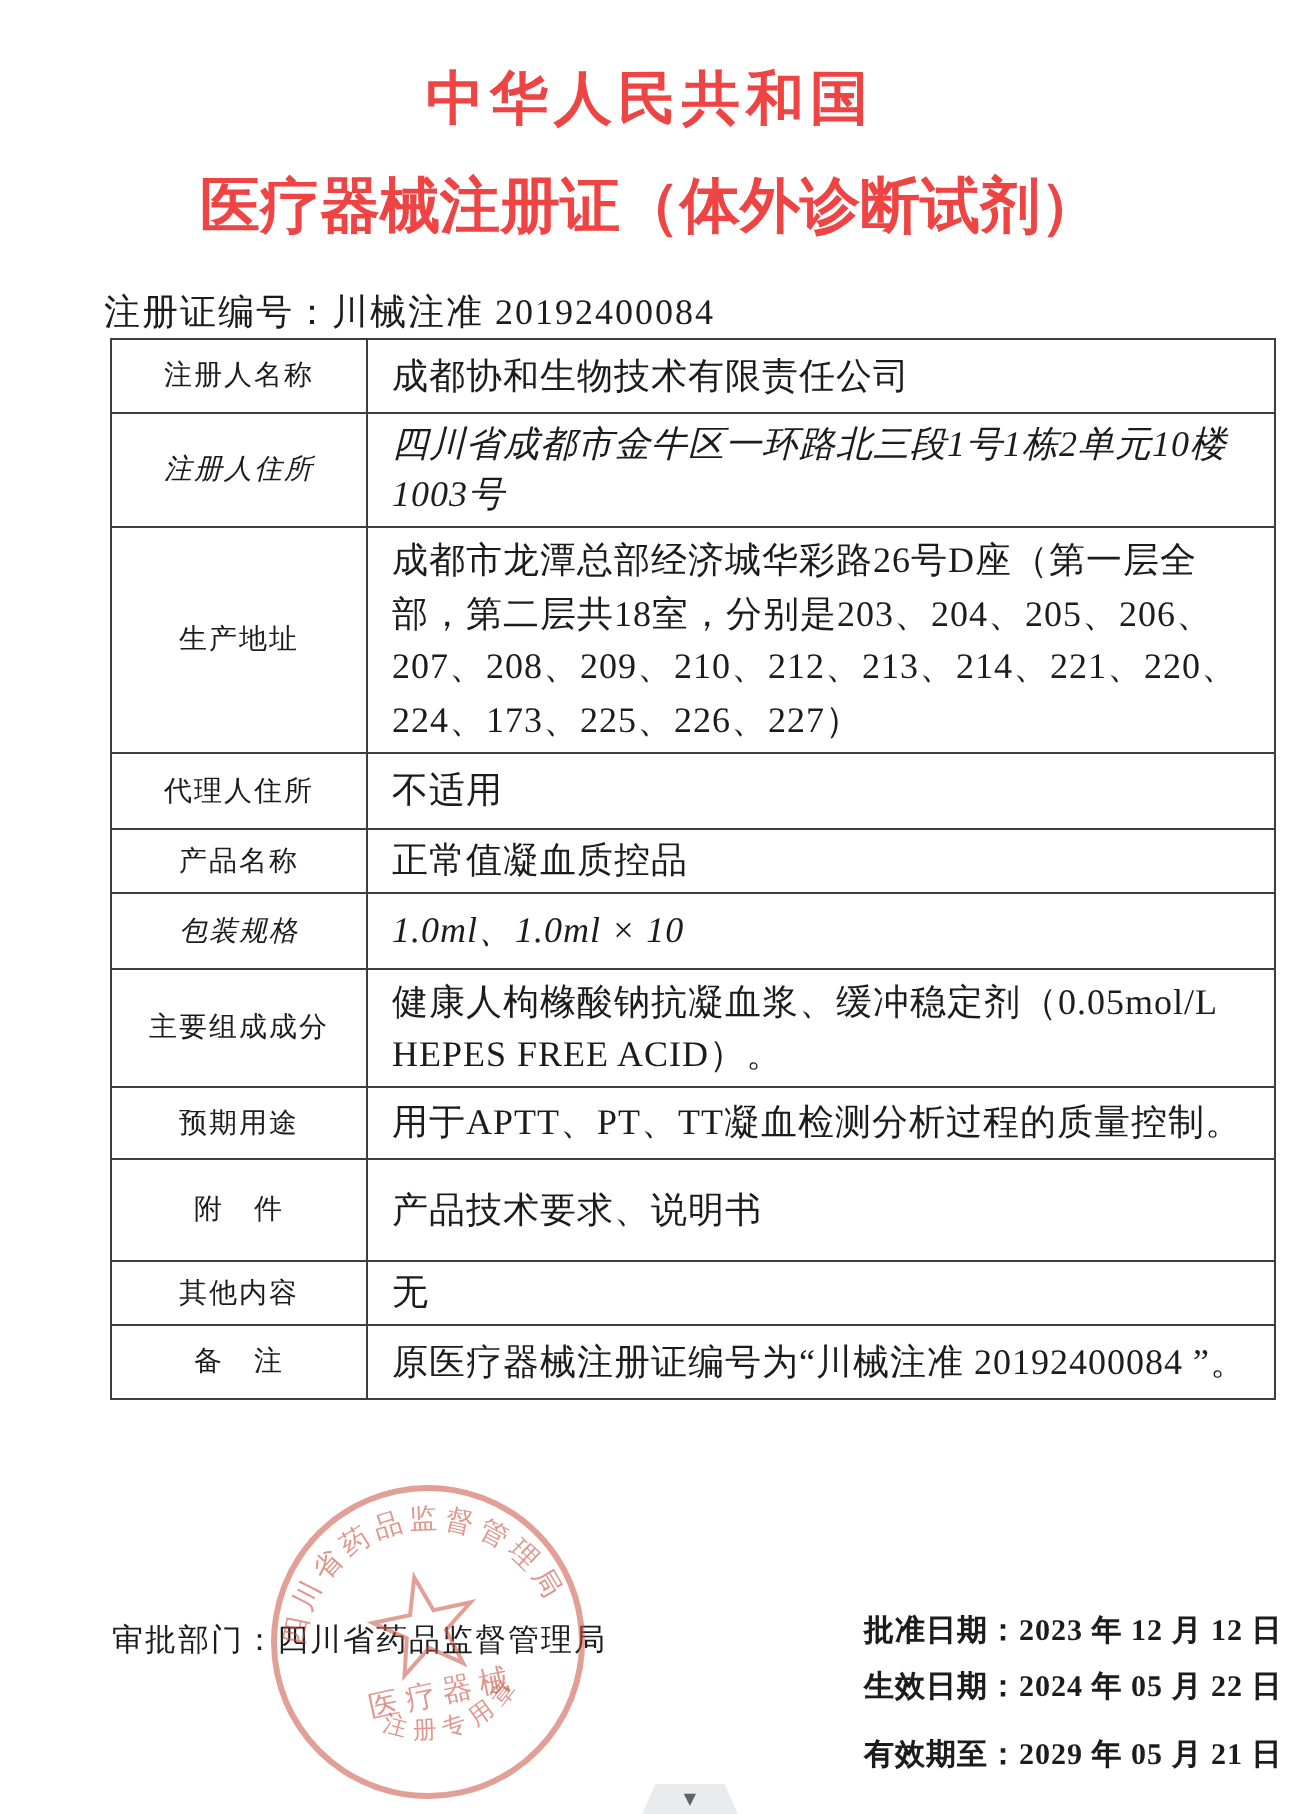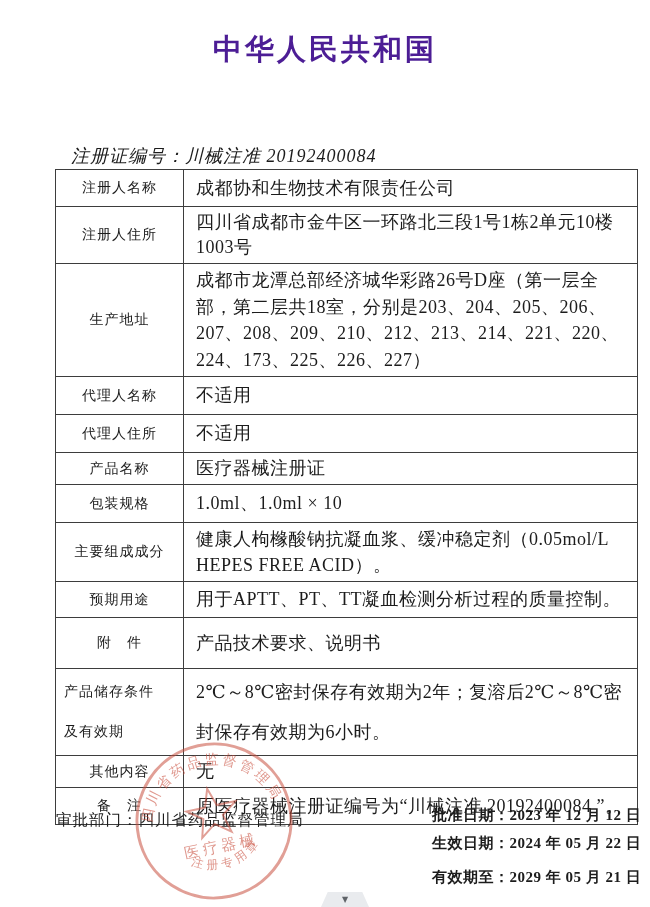--- a/index.html
+++ b/index.html
@@ -11,54 +11,54 @@
     position: relative;
     overflow: hidden;
   }
   .page { position: absolute; inset: 0; background: #fff; }
 
   
   .title-block {
     position: absolute; top: 30px; left: 0; width: 650px;
     text-align: center;
     font-family: "Liberation Sans", "DejaVu Sans", sans-serif;
-    font-weight: 700; color: #4c1d95;
+    font-weight: 700; color: #ef4444;
   }
   .title-line1 { font-size: 29px; letter-spacing: 3px; }
   .title-line2 { font-size: 30px; letter-spacing: 0px; margin-top: 13px; }
 
   
   .cert-line {
-    position: absolute; top: 144px; left: 71px;
-    font-size: 18px; letter-spacing: 1px; white-space: nowrap; font-style: italic;
+    position: absolute; top: 144px; left: 52px;
+    font-size: 18px; letter-spacing: 1px; white-space: nowrap;
   }
 
   
   table.cert-table {
     position: absolute; top: 169px; left: 55px;
     width: 583px; border-collapse: collapse;
     table-layout: fixed;
   }
   table.cert-table, table.cert-table td { border: 1.5px solid #3d3d3d; }
   td.lbl {
     width: 128px; text-align: center; vertical-align: middle;
     font-size: 14px; letter-spacing: 1px; padding: 2px;
   }
   td.val {
     vertical-align: middle; font-size: 18px;
     padding: 3px 10px 3px 12px; line-height: 25px;
     letter-spacing: 0.5px;
   }
   tr.r1  { height: 37px; }
-  tr.r2  { height: 48px; }
+  tr.r2  { height: 48px; font-style: italic; }
   tr.r3  { height: 107px; }
   tr.r4  { height: 38px; }
   tr.r5  { height: 38px; }
   tr.r6  { height: 25px; }
-  tr.r7  { height: 38px; }
+  tr.r7  { height: 38px; font-style: italic; }
   tr.r8  { height: 53px; }
   tr.r9  { height: 36px; }
   tr.r10 { height: 51px; }
   tr.r11 { height: 85px; }
   tr.r12 { height: 17px; }
   tr.r13 { height: 37px; }
   tr.r3 .val  { line-height: 26.5px; }
   tr.r8 .val  { line-height: 26px; }
   tr.r11 .lbl { white-space: pre-line; line-height: 40px; text-align: left; padding-left: 8px; }
   tr.r11 .val { line-height: 40px; }
@@ -100,72 +100,64 @@
     font-family: "DejaVu Sans", sans-serif;
   }
 </style>
 </head>
 <body>
 
 <div class="page">
 
   <div class="title-block">
     <div class="title-line1">中华人民共和国</div>
+    <div class="title-line2">医疗器械注册证（体外诊断试剂）</div>
   </div>
 
   <div class="cert-line">
     <span>注册证编号：</span><span>川械注准 20192400084</span>
   </div>
 
   <table class="cert-table">
     <tbody>
         <tr class="r1">
       <td class="lbl">注册人名称</td>
       <td class="val">成都协和生物技术有限责任公司</td>
     </tr>
     <tr class="r2">
       <td class="lbl">注册人住所</td>
       <td class="val">四川省成都市金牛区一环路北三段1号1栋2单元10楼1003号</td>
     </tr>
     <tr class="r3">
       <td class="lbl">生产地址</td>
       <td class="val">成都市龙潭总部经济城华彩路26号D座（第一层全部，第二层共18室，分别是203、204、205、206、207、208、209、210、212、213、214、221、220、224、173、225、226、227）</td>
     </tr>
-    <tr class="r4">
-      <td class="lbl">代理人名称</td>
-      <td class="val">不适用</td>
-    </tr>
     <tr class="r5">
       <td class="lbl">代理人住所</td>
       <td class="val">不适用</td>
     </tr>
     <tr class="r6">
       <td class="lbl">产品名称</td>
-      <td class="val">医疗器械注册证</td>
+      <td class="val">正常值凝血质控品</td>
     </tr>
     <tr class="r7">
       <td class="lbl">包装规格</td>
       <td class="val">1.0ml、1.0ml × 10</td>
     </tr>
     <tr class="r8">
       <td class="lbl">主要组成成分</td>
       <td class="val">健康人枸橼酸钠抗凝血浆、缓冲稳定剂（0.05mol/L HEPES FREE ACID）。</td>
     </tr>
     <tr class="r9">
       <td class="lbl">预期用途</td>
       <td class="val">用于APTT、PT、TT凝血检测分析过程的质量控制。</td>
     </tr>
     <tr class="r10">
       <td class="lbl">附　件</td>
       <td class="val">产品技术要求、说明书</td>
-    </tr>
-    <tr class="r11">
-      <td class="lbl">产品储存条件
-及有效期</td>
-      <td class="val">2℃～8℃密封保存有效期为2年；复溶后2℃～8℃密封保存有效期为6小时。</td>
     </tr>
     <tr class="r12">
       <td class="lbl">其他内容</td>
       <td class="val">无</td>
     </tr>
     <tr class="r13">
       <td class="lbl">备　注</td>
       <td class="val">原医疗器械注册证编号为“川械注准 20192400084 ”。</td>
     </tr>
   </tbody>

